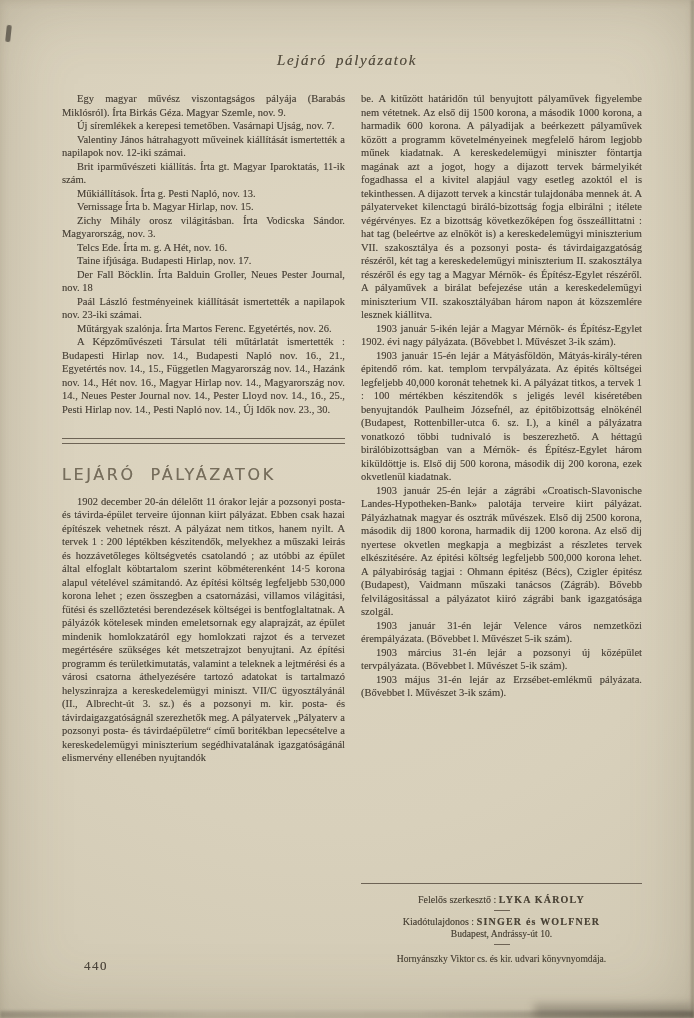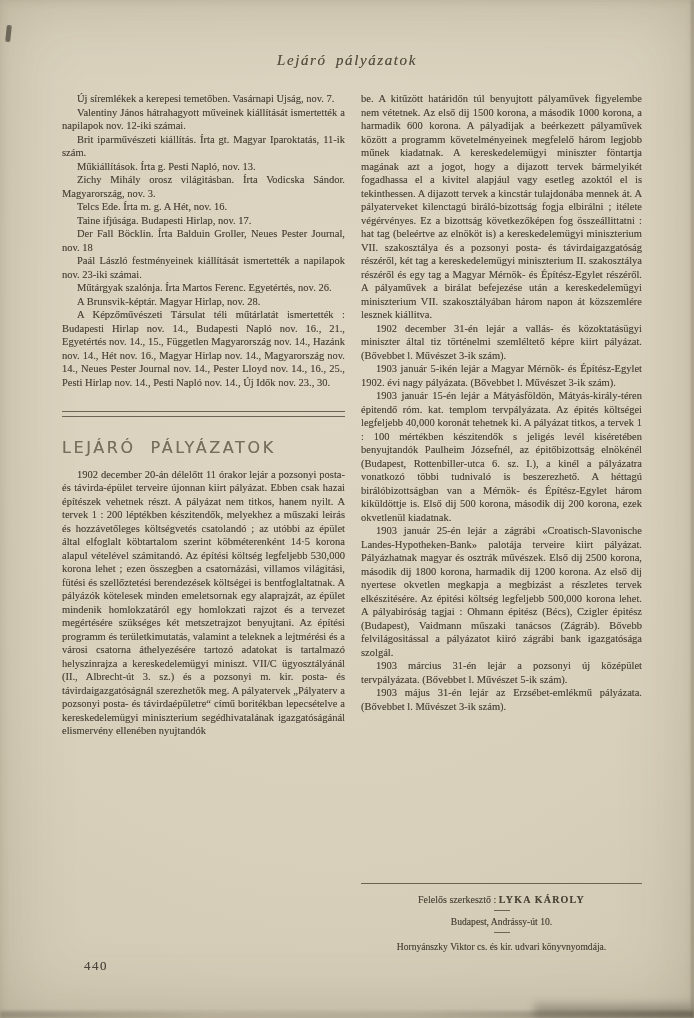--- a/index.html
+++ b/index.html
@@ -101,58 +101,63 @@
 <body>
 
 <div class="page">
 
   <div class="vignette"></div>
 
   <div class="running-header">Lejáró pályázatok</div>
 
   <div class="col col-left">
     <div>
+      <p>Egy magyar művész viszontagságos pályája (Barabás Miklósról). Írta Birkás Géza. Magyar Szemle, nov. 9.</p>
       <p>Új síremlékek a kerepesi temetőben. Vasárnapi Ujság, nov. 7.</p>
       <p>Valentiny János hátrahagyott műveinek kiállítását ismertették a napilapok nov. 12-iki számai.</p>
       <p>Brit iparművészeti kiállítás. Írta gt. Magyar Iparoktatás, 11-ik szám.</p>
       <p>Műkiállítások. Írta g. Pesti Napló, nov. 13.</p>
+      <p>Vernissage Írta b. Magyar Hirlap, nov. 15.</p>
       <p>Zichy Mihály orosz világitásban. Írta Vodicska Sándor. Magyarország, nov. 3.</p>
       <p>Telcs Ede. Írta m. g. A Hét, nov. 16.</p>
       <p>Taine ifjúsága. Budapesti Hirlap, nov. 17.</p>
       <p>Der Fall Böcklin. Írta Balduin Groller, Neues Pester Journal, nov. 18</p>
       <p>Paál László festményeinek kiállítását ismertették a napilapok nov. 23-iki számai.</p>
       <p>Műtárgyak szalónja. Írta Martos Ferenc. Egyetértés, nov. 26.</p>
-      <p>A Brunsvik-képtár. Magyar Hirlap, nov. 28.</p>
       <p>A Képzőművészeti Társulat téli műtárlatát ismertették : Budapesti Hirlap nov. 14., Budapesti Napló nov. 16., 21., Egyetértés nov. 14., 15., Független Magyarország nov. 14., Hazánk nov. 14., Hét nov. 16., Magyar Hirlap nov. 14., Magyarország nov. 14., Neues Pester Journal nov. 14., Pester Lloyd nov. 14., 16., 25., Pesti Hirlap nov. 14., Pesti Napló nov. 14., Új Idők nov. 23., 30.</p>
     </div>
 
     <div class="double-rule"></div>
 
     <h2 class="section-heading">LEJÁRÓ PÁLYÁZATOK</h2>
 
     <p class="article-start">1902 december 20-án délelőtt 11 órakor lejár a pozsonyi posta- és távirda-épület terveire újonnan kiirt pályázat. Ebben csak hazai építészek vehetnek részt. A pályázat nem titkos, hanem nyilt. A tervek 1 : 200 léptékben készitendők, melyekhez a műszaki leirás és hozzávetőleges költségvetés csatolandó ; az utóbbi az épület által elfoglalt köbtartalom szerint köbméterenként 14·5 korona alapul vételével számitandó. Az építési költség legfeljebb 530,000 korona lehet ; ezen összegben a csatornázási, villamos világitási, fütési és szellőztetési berendezések költségei is bentfoglaltatnak. A pályázók kötelesek minden emeletsornak egy alaprajzát, az épület mindenik homlokzatáról egy homlokzati rajzot és a tervezet megértésére szükséges két metszetrajzot benyujtani. Az építési programm és területkimutatás, valamint a teleknek a lejtmérési és a városi csatorna áthelyezésére tartozó adatokat is tartalmazó helyszinrajza a kereskedelemügyi miniszt. VII/C ügyosztályánál (II., Albrecht-út 3. sz.) és a pozsonyi m. kir. posta- és távirdaigazgatóságnál szerezhetők meg. A pályatervek „Pályaterv a pozsonyi posta- és távirdaépületre“ című boritékban lepecsételve a kereskedelemügyi miniszterium segédhivatalának igazgatóságánál elismervény ellenében nyujtandók</p>
   </div>
 
   <div class="col col-right">
     <p class="cont">be. A kitűzött határidőn túl benyujtott pályaművek figyelembe nem vétetnek. Az első dij 1500 korona, a második 1000 korona, a harmadik 600 korona. A pályadijak a beérkezett pályaművek között a programm követelményeinek megfelelő három legjobb műnek kiadatnak. A kereskedelemügyi miniszter föntartja magának azt a jogot, hogy a dijazott tervek bármelyikét fogadhassa el a kivitel alapjául vagy esetleg azoktól el is tekinthessen. A dijazott tervek a kincstár tulajdonába mennek át. A pályaterveket kilenctagú biráló-bizottság fogja elbirálni ; itélete végérvényes. Ez a bizottság következőképen fog összeállittatni : hat tag (beleértve az elnököt is) a kereskedelemügyi miniszterium VII. szakosztálya és a pozsonyi posta- és távirdaigazgatóság részéről, két tag a kereskedelemügyi miniszterium II. szakosztálya részéről és egy tag a Magyar Mérnök- és Építész-Egylet részéről. A pályaművek a birálat befejezése után a kereskedelemügyi miniszterium VII. szakosztályában három napon át közszemlére lesznek kiállitva.</p>
-    <p>1902 december 31-én lejár a vallás- és közoktatásügyi miniszter által tiz történelmi szemléltető képre kiirt pályázat. (Bővebbet l. Művészet 3-ik szám).</p>
     <p>1903 január 5-ikén lejár a Magyar Mérnök- és Építész-Egylet 1902. évi nagy pályázata. (Bővebbet l. Művészet 3-ik szám).</p>
     <p>1903 január 15-én lejár a Mátyásföldön, Mátyás-király-téren épitendő róm. kat. templom tervpályázata. Az épités költségei legfeljebb 40,000 koronát tehetnek ki. A pályázat titkos, a tervek 1 : 100 mértékben készitendők s jeligés levél kiséretében benyujtandók Paulheim Józsefnél, az épitőbizottság elnökénél (Budapest, Rottenbiller-utca 6. sz. I.), a kinél a pályázatra vonatkozó többi tudnivaló is beszerezhető. A héttagú birálóbizottságban van a Mérnök- és Építész-Egylet három kiküldöttje is. Első dij 500 korona, második dij 200 korona, ezek okvetlenül kiadatnak.</p>
     <p>1903 január 25-én lejár a zágrábi «Croatisch-Slavonische Landes-Hypotheken-Bank» palotája terveire kiirt pályázat. Pályázhatnak magyar és osztrák művészek. Első dij 2500 korona, második dij 1800 korona, harmadik dij 1200 korona. Az első dij nyertese okvetlen megkapja a megbizást a részletes tervek elkészitésére. Az épitési költség legfeljebb 500,000 korona lehet. A pályabiróság tagjai : Ohmann épitész (Bécs), Czigler épitész (Budapest), Vaidmann műszaki tanácsos (Zágráb). Bővebb felvilágositással a pályázatot kiiró zágrábi bank igazgatósága szolgál.</p>
+    <p>1903 január 31-én lejár Velence város nemzetközi érempályázata. (Bővebbet l. Művészet 5-ik szám).</p>
     <p>1903 március 31-én lejár a pozsonyi új középület tervpályázata. (Bővebbet l. Művészet 5-ik szám).</p>
     <p>1903 május 31-én lejár az Erzsébet-emlékmű pályázata. (Bővebbet l. Művészet 3-ik szám).</p>
   </div>
 
   <div class="footer">
     <div class="footer-rule"></div>
     <p class="footer-line">
       <span>Felelős szerkesztő :</span>
       <span class="footer-name">LYKA KÁROLY</span>
     </p>
     <div class="footer-sep"></div>
+    <p class="footer-line">
+      <span>Kiadótulajdonos :</span>
+      <span class="footer-name">SINGER és WOLFNER</span>
+    </p>
     <p class="footer-small">Budapest, Andrássy-út 10.</p>
     <div class="footer-sep"></div>
     <p class="printer-line">Hornyánszky Viktor cs. és kir. udvari könyvnyomdája.</p>
   </div>
 
   <div class="page-number">440</div>
 
   <div class="artifact-topleft"></div>
   <div class="artifact-bottomband"></div>
   <div class="artifact-bottomright"></div>

